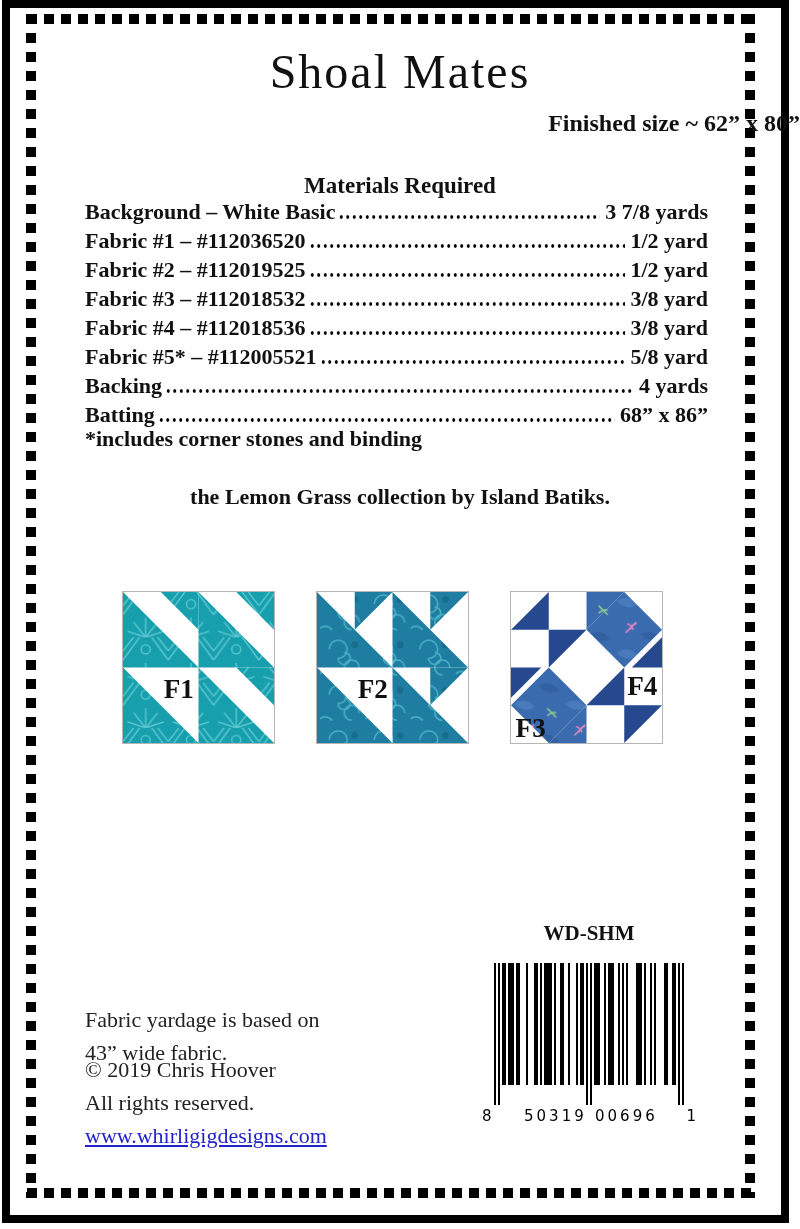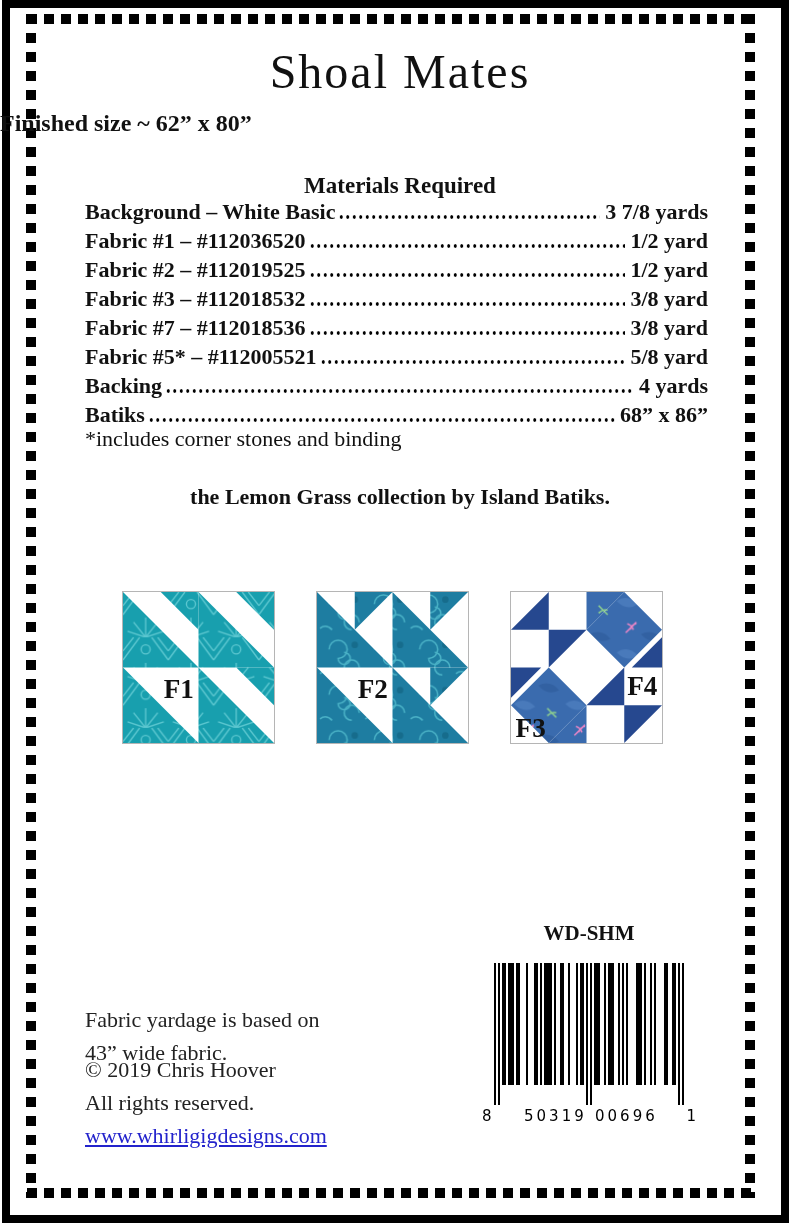--- a/index.html
+++ b/index.html
@@ -13,33 +13,33 @@
           background-image:repeating-linear-gradient(90deg,#000 0 10px,transparent 10px 17px);}
   .dots-top{top:14px;}
   .dots-bottom{top:1188px;}
   .dots-v{top:14px;bottom:31px;width:10px;
           background-image:repeating-linear-gradient(180deg,#000 0 10px,transparent 10px 19px);}
   .dots-left{left:26px;}
   .dots-right{right:45px;}
 
   .title{position:absolute;top:44px;left:0;right:0;text-align:center;
          font-size:48px;letter-spacing:2px;font-weight:400;}
-  .subtitle{position:absolute;top:110px;left:0;right:0;text-align:left;
+  .subtitle{position:absolute;top:110px;left:0;right:0;text-align:right;
             font-size:24px;font-weight:bold;}
   .mat-heading{position:absolute;top:173px;left:0;right:0;text-align:center;
                font-size:23px;font-weight:bold;}
   .materials{position:absolute;top:196px;left:85px;width:623px;
              font-size:22px;font-weight:bold;}
   .mat-row{display:flex;align-items:flex-end;height:29px;white-space:nowrap;}
   .mat-name{flex:0 0 auto;margin-top:8px;}
   .leader{flex:1 1 auto;height:6px;margin:0 5px 5px 3px;
           background-image:radial-gradient(circle,#000 1.5px,transparent 1.9px);
           background-size:6.5px 6px;background-repeat:repeat-x;background-position:0 0;}
   .mat-val{flex:0 0 auto;}
-  .mat-note{position:absolute;top:426px;left:85px;font-size:22px;font-weight:normal;}
+  .mat-note{position:absolute;top:426px;left:85px;font-size:22px;font-weight:bold;}
 
   .cover-note{position:absolute;top:481px;left:0;right:0;text-align:center;
               font-size:22px;font-weight:bold;line-height:31px;}
 
   .blocks{position:absolute;top:591px;left:0;right:16px;
           display:flex;justify-content:center;gap:41px;}
   .block{width:151px;height:151px;background:#fff;border:1px solid #b5b5b5;display:block;}
   .block text{font-family:"Liberation Serif",serif;font-weight:bold;fill:#111;}
 
   .sku{position:absolute;top:921px;left:482px;width:214px;text-align:center;
@@ -87,36 +87,36 @@
         <span class="mat-name">Fabric #2 – #112019525</span>
         <span class="leader"></span>
         <span class="mat-val">1/2 yard</span>
       </div>
       <div class="mat-row">
         <span class="mat-name">Fabric #3 – #112018532</span>
         <span class="leader"></span>
         <span class="mat-val">3/8 yard</span>
       </div>
       <div class="mat-row">
-        <span class="mat-name">Fabric #7 – #112018536</span>
+        <span class="mat-name">Fabric #4 – #112018536</span>
         <span class="leader"></span>
         <span class="mat-val">3/8 yard</span>
       </div>
       <div class="mat-row">
         <span class="mat-name">Fabric #5* – #112005521</span>
         <span class="leader"></span>
         <span class="mat-val">5/8 yard</span>
       </div>
       <div class="mat-row">
         <span class="mat-name">Backing</span>
         <span class="leader"></span>
         <span class="mat-val">4 yards</span>
       </div>
       <div class="mat-row">
-        <span class="mat-name">Batiks</span>
+        <span class="mat-name">Batting</span>
         <span class="leader"></span>
         <span class="mat-val">68” x 86”</span>
       </div>
     </div>
   <div class="mat-note">*includes corner stones and binding</div>
 
   <div class="cover-note">
     <div>the Lemon Grass collection by Island Batiks.</div>
   </div>
 

